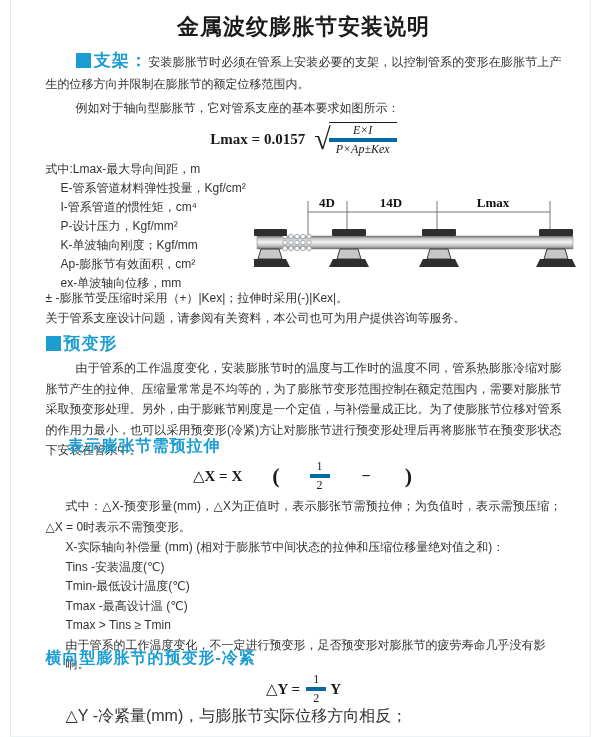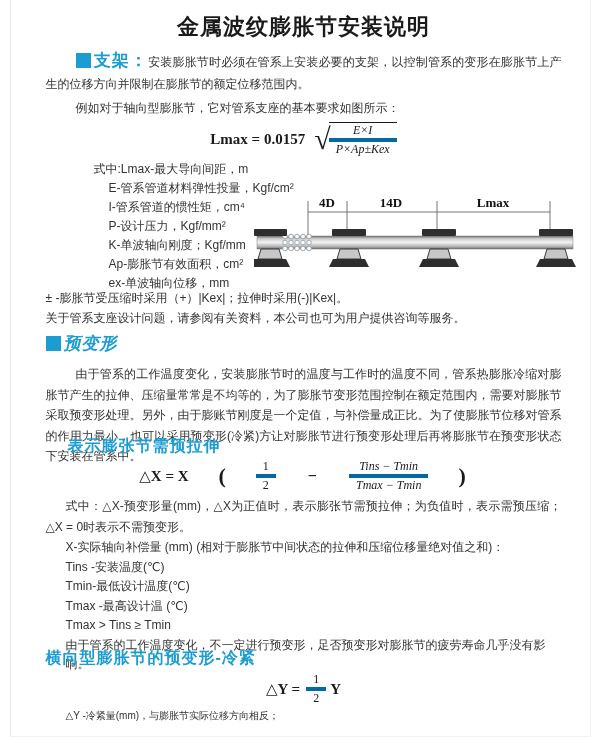--- a/index.html
+++ b/index.html
@@ -42,33 +42,33 @@
   .sq { border-top:1.5px solid #1a1a1a; }
   .it { font-style:italic; }
   .paren { font-size:22px; font-weight:bold; padding:0 2px; line-height:20px; }
   .op { font-weight:bold; padding:0 4px; }
   .f2 { top:456px; height:40px;gap:28px; }
   .f3 { top:672px; height:34px; }
   .f3 .f-bold { margin-right:6px; }
   .f3 .rhs { font-weight:bold; font-size:15px; margin-left:4px; }
   
   .defs { top:160px; font-size:12px; line-height:19px; }
-  .defs div { white-space:nowrap;margin-left:48px; }
+  .defs div { white-space:nowrap; }
   .defs .d-sub { padding-left:15px; }
   .notes1 { top:288px; font-size:12px; line-height:20px; }
   .sec2 { top:332px; }
-  .sec2 .head-line { line-height:24px; margin-bottom:8px;font-style:italic; }
+  .sec2 .head-line { line-height:24px; margin-bottom:2px; }
   .sec2 .para { line-height:20.5px; font-size:12px; }
   .axial-head { top:436px; padding-left:22px; }
   .axial-notes { top:496px; }
   .axial-notes .para { line-height:21px; text-indent:20px; }
   .axial-items { top:538px; font-size:12px; line-height:19.5px; }
   .axial-items div { padding-left:20px; }
   .lateral-head { top:648px; }
-  .lateral-note { top:706px; font-size:10px; line-height:20px; padding-left:20px; }
+  .lateral-note { top:706px; font-size:16px; line-height:20px; padding-left:20px; }
   
   .diagram { position:absolute; left:243px; top:190px; width:354px; height:100px; }
   .dim-label { font-family:"Liberation Serif","DejaVu Serif",serif; font-weight:bold; font-size:13px; fill:#111; }
 </style>
 </head>
 <body>
 
 <div class="page">
 
   <h1 class="abs page-title">金属波纹膨胀节安装说明</h1>
@@ -173,24 +173,20 @@
   <div class="abs axial-head"><span class="sub-head">表示膨张节需预拉伸</span></div>
 
   <div class="abs formula f2">
     <span class="f-bold">△X = X</span>
     <span class="paren">(</span>
     <span class="frac">
       <span class="num">1</span>
       <span class="den">2</span>
     </span>
     <span class="op">−</span>
-    <span class="frac it">
-      <span class="num">Tins − Tmin</span>
-      <span class="den">Tmax − Tmin</span>
-    </span>
     <span class="paren">)</span>
   </div>
 
   <div class="abs axial-notes">
     <p class="para">式中：△X-预变形量(mm)，△X为正值时，表示膨张节需预拉伸；为负值时，表示需预压缩；△X = 0时表示不需预变形。</p>
   </div>
 
   <div class="abs axial-items">
     <div>X-实际轴向补偿量 (mm) (相对于膨胀节中间状态的拉伸和压缩位移量绝对值之和)：</div>
     <div>Tins -安装温度(℃)</div>

